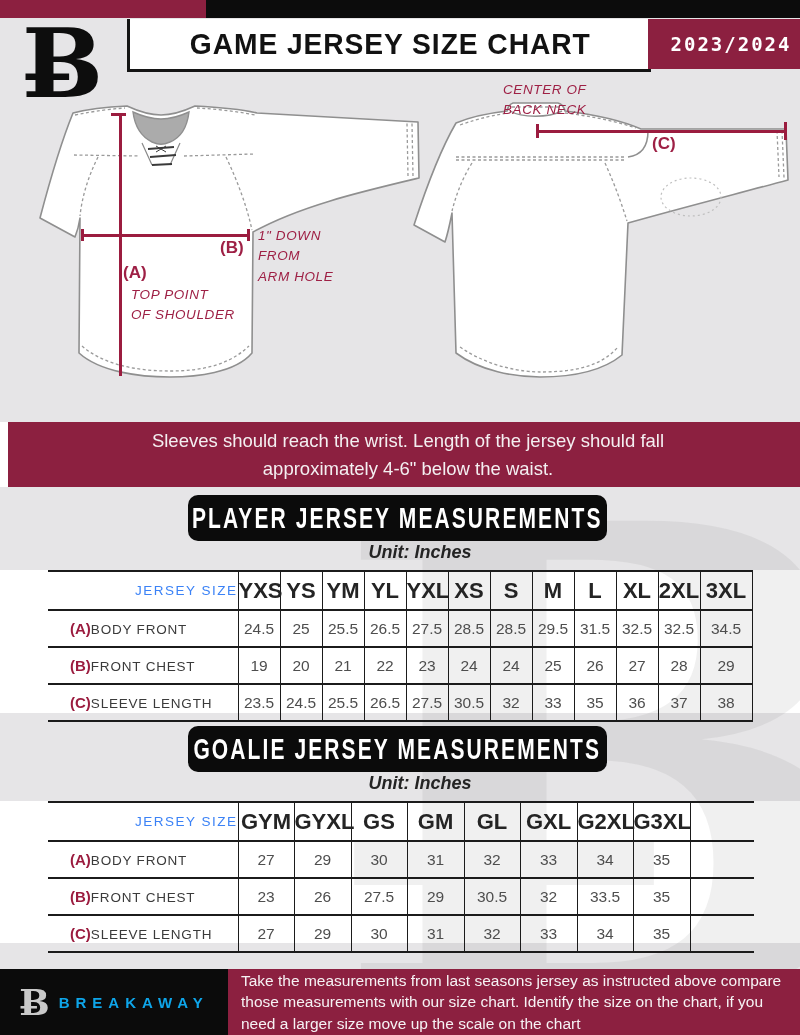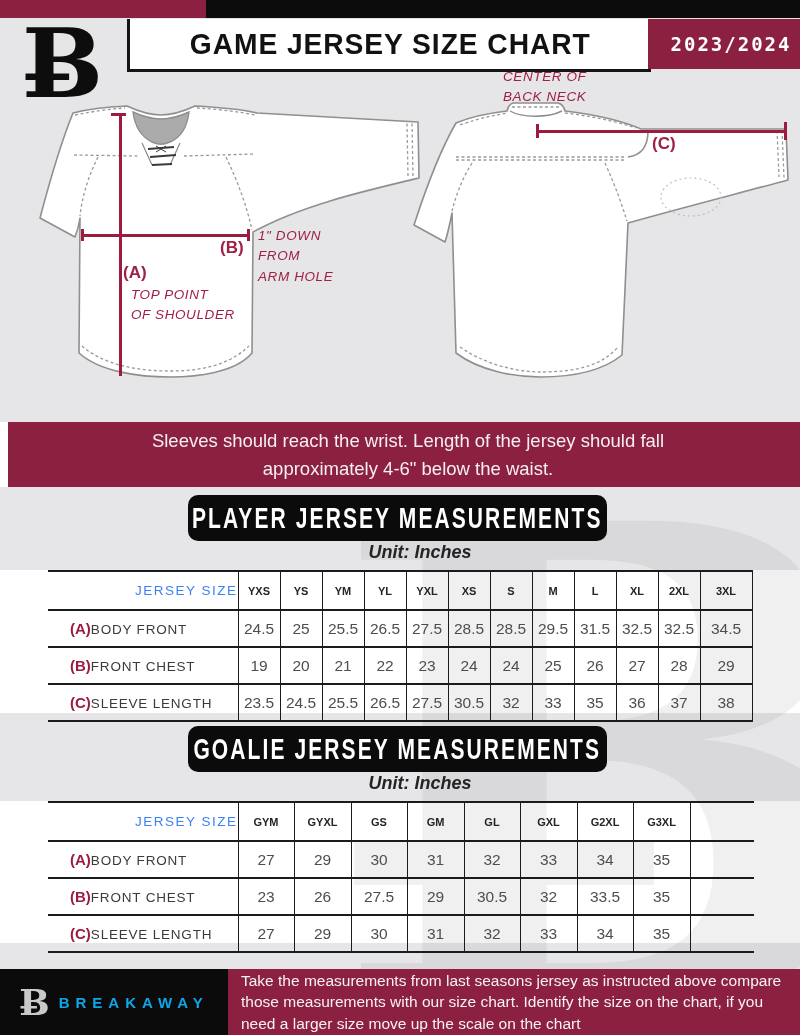--- a/index.html
+++ b/index.html
@@ -64,21 +64,21 @@
   .table-wrap{position:absolute;z-index:2;}
   .wrap-player{left:48px;top:570px;width:704px;}
   .wrap-goalie{left:48px;top:801px;width:706px;}
   table.meas{border-collapse:collapse;table-layout:fixed;width:100%;background:transparent;}
   table.meas td{border-top:2px solid #1B1B1B;border-bottom:2px solid #1B1B1B;
                 text-align:center;vertical-align:middle;height:35px;padding:0;
                 font-size:15.5px;color:#4E4E4E;}
   table.meas thead td{height:37px;}
   table.meas td.size-cell{border-left:1.5px solid #1B1B1B;}
   table.meas.right-edge td:last-child{border-right:1.5px solid #1B1B1B;}
-  table.meas td.header-size{font-weight:bold;font-size:11px;color:#242424;}
+  table.meas td.header-size{font-weight:bold;font-size:22px;color:#242424;}
   table.meas td.label-cell{text-align:left;padding-left:22px;}
   table.meas td.header-label{text-align:right;padding-left:0;
                              font-size:13.5px;letter-spacing:1.5px;color:#3b82f6;}
   .row-key{color:#9B1C3F;font-weight:bold;font-size:15px;}
   .row-label{color:#3B3B3B;font-size:13.5px;letter-spacing:0.8px;text-align:right;}
 
   
   .footer{position:absolute;left:0;top:969px;width:800px;height:66px;z-index:5;display:flex;}
   .footer-black{width:228px;height:66px;background:#0B0B0B;display:flex;align-items:center;justify-content:center;}
   .footer-glyph{font-family:"DejaVu Serif", serif;font-weight:bold;font-size:36px;line-height:1;
@@ -186,21 +186,21 @@
   <div class="mline" style="left:784px;top:122px;width:2.5px;height:18px;"></div>
 
   <div class="ann ann-key" style="left:123px;top:263px;">(A)</div>
   <div class="ann ann-text" style="left:131px;top:285px;">TOP POINT
 OF SHOULDER</div>
   <div class="ann ann-key" style="left:220px;top:238px;">(B)</div>
   <div class="ann ann-text" style="left:258px;top:226px;">1" DOWN
 FROM
 ARM HOLE</div>
   <div class="ann ann-key" style="left:652px;top:134px;">(C)</div>
-  <div class="ann ann-text" style="left:503px;top:67px;">CENTER OF
+  <div class="ann ann-text" style="left:503px;top:80px;">CENTER OF
 BACK NECK</div>
 
   <div class="notice">
     <span>Sleeves should reach the wrist. Length of the jersey should fall approximately 4-6" below the waist.</span>
   </div>
 
   <div class="section-banner banner-player">
     <span>PLAYER JERSEY MEASUREMENTS</span>
   </div>
   <div class="unit-label unit-player">Unit: Inches</div>

